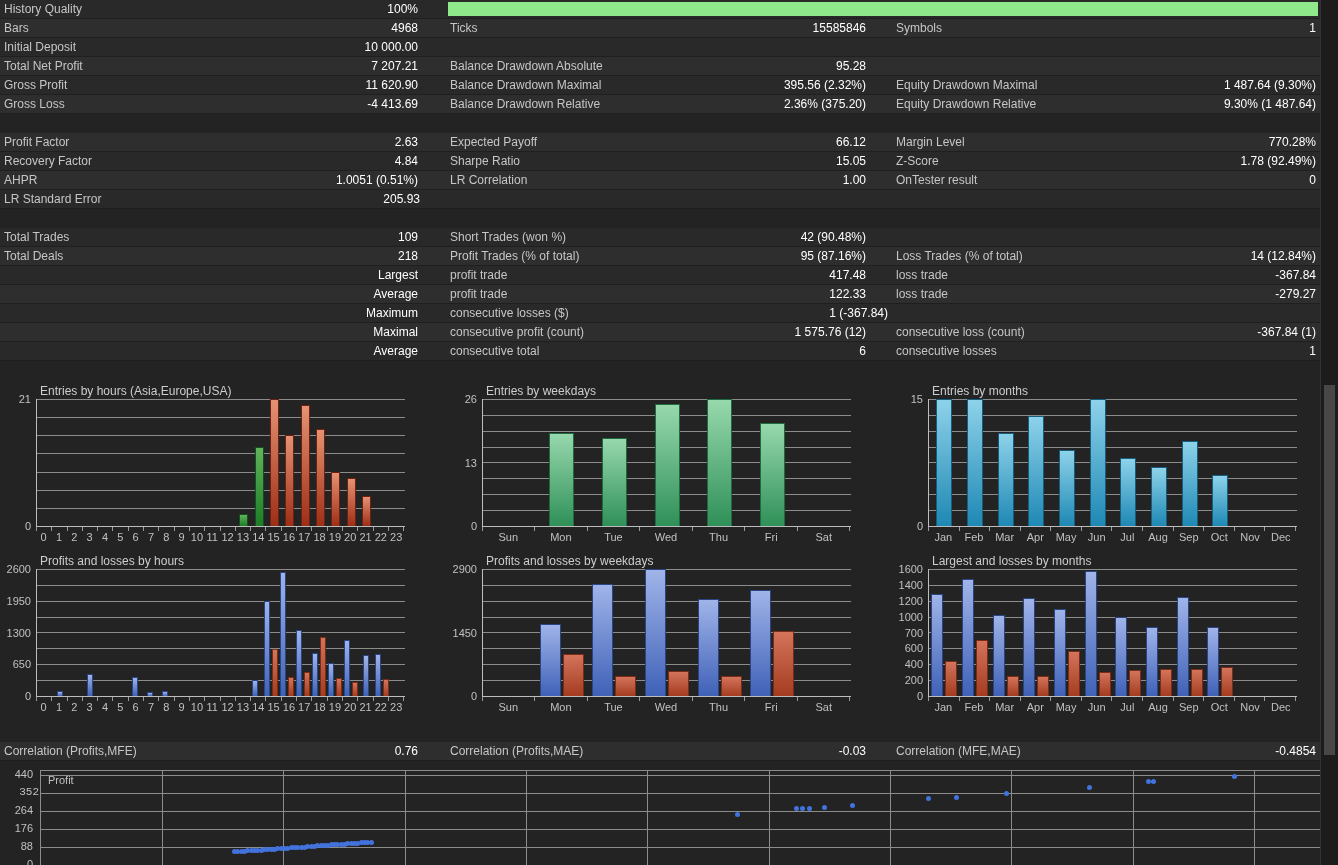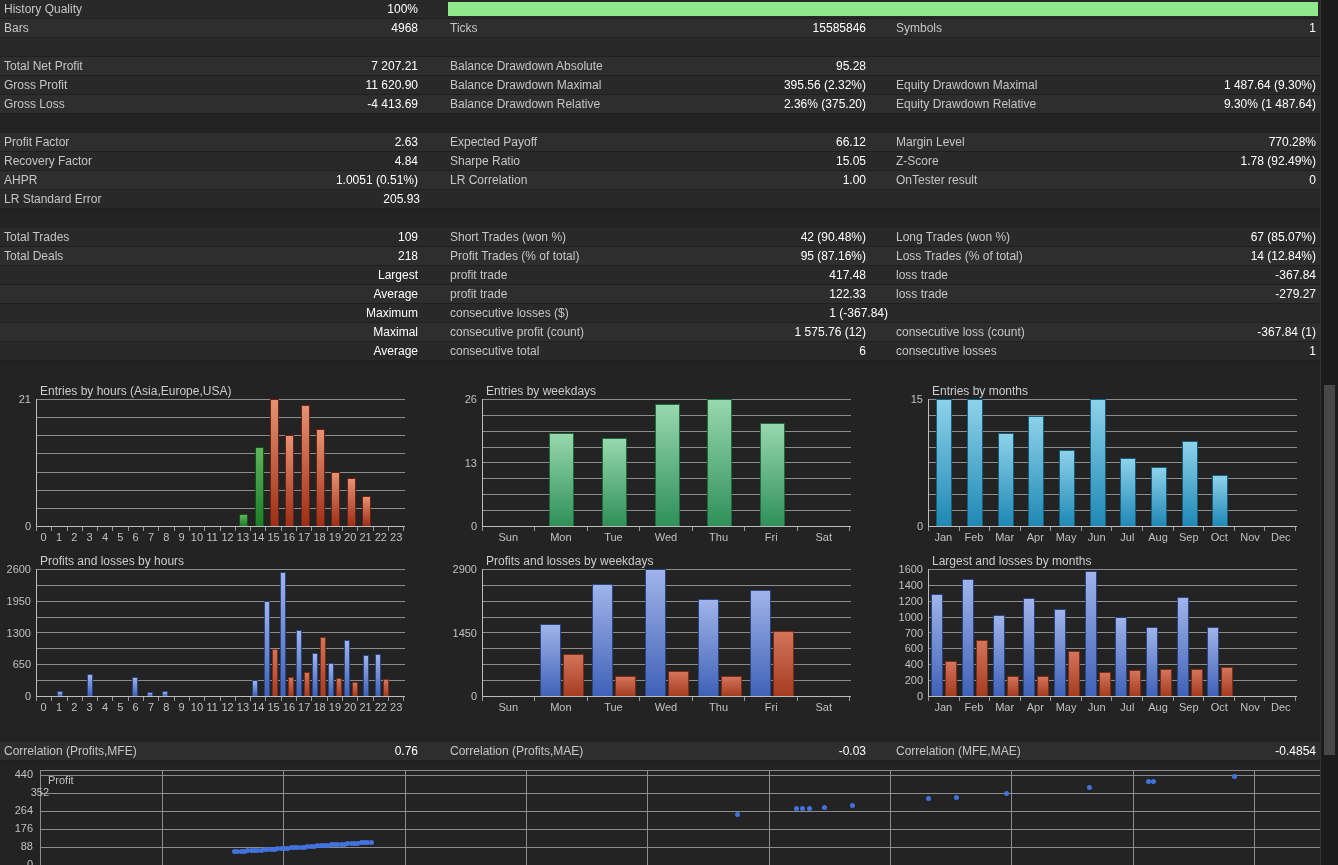--- a/index.html
+++ b/index.html
@@ -75,20 +75,24 @@
       <div class="cell c2">
         <span class="lbl">Ticks</span>
         <span class="val">15585846</span>
       </div>
       <div class="cell c3">
         <span class="lbl">Symbols</span>
         <span class="val">1</span>
       </div>
     </div>
     <div class="srow">
+      <div class="cell c1">
+        <span class="lbl">Initial Deposit</span>
+        <span class="val">10 000.00</span>
+      </div>
       <div class="cell c2">
         <span class="lbl"></span>
         <span class="val"></span>
       </div>
       <div class="cell c3">
         <span class="lbl"></span>
         <span class="val"></span>
       </div>
     </div>
     <div class="srow alt">
@@ -184,24 +188,20 @@
     </div>
     <div class="sgap"></div>
     <div class="srow">
       <div class="cell c1">
         <span class="lbl">Total Trades</span>
         <span class="val">109</span>
       </div>
       <div class="cell c2">
         <span class="lbl">Short Trades (won %)</span>
         <span class="val">42 (90.48%)</span>
-      </div>
-      <div class="cell c3">
-        <span class="lbl">Long Trades (won %)</span>
-        <span class="val">67 (85.07%)</span>
       </div>
     </div>
     <div class="srow alt">
       <div class="cell c1">
         <span class="lbl">Total Deals</span>
         <span class="val">218</span>
       </div>
       <div class="cell c2">
         <span class="lbl">Profit Trades (% of total)</span>
         <span class="val">95 (87.16%)</span>
@@ -857,21 +857,21 @@
     <div class="sc-line" style="left: 1133px; width: 1px; top: 9px; height: 95px;"></div>
     <div class="sc-line" style="left: 1254px; width: 1px; top: 9px; height: 95px;"></div>
     <div class="sc-label" style="top: 97px; left: 0px;">0</div>
     <div class="sc-line" style="left: 40px; width: 1280px; top: 86px; height: 1px;"></div>
     <div class="sc-label" style="top: 79px; left: 0px;">88</div>
     <div class="sc-line" style="left: 40px; width: 1280px; top: 68px; height: 1px;"></div>
     <div class="sc-label" style="top: 61px; left: 0px;">176</div>
     <div class="sc-line" style="left: 40px; width: 1280px; top: 50px; height: 1px;"></div>
     <div class="sc-label" style="top: 43px; left: 0px;">264</div>
     <div class="sc-line" style="left: 40px; width: 1280px; top: 32px; height: 1px;"></div>
-    <div class="sc-label" style="top: 25px; left: 16px;">352</div>
+    <div class="sc-label" style="top: 25px; left: 6px; font-family: Liberation Mono, monospace;">352</div>
     <div class="sc-line" style="left: 40px; width: 1280px; top: 14px; height: 1px;"></div>
     <div class="sc-label" style="top: 7px; left: 0px;">440</div>
     <div class="sc-series" style="left: 48px; top: 13px;">Profit</div>
     <div class="dot" style="left: 232px; top: 88px;"></div>
     <div class="dot" style="left: 235px; top: 88px;"></div>
     <div class="dot" style="left: 239px; top: 88px;"></div>
     <div class="dot" style="left: 242px; top: 88px;"></div>
     <div class="dot" style="left: 245px; top: 87px;"></div>
     <div class="dot" style="left: 249px; top: 87px;"></div>
     <div class="dot" style="left: 252px; top: 87px;"></div>

